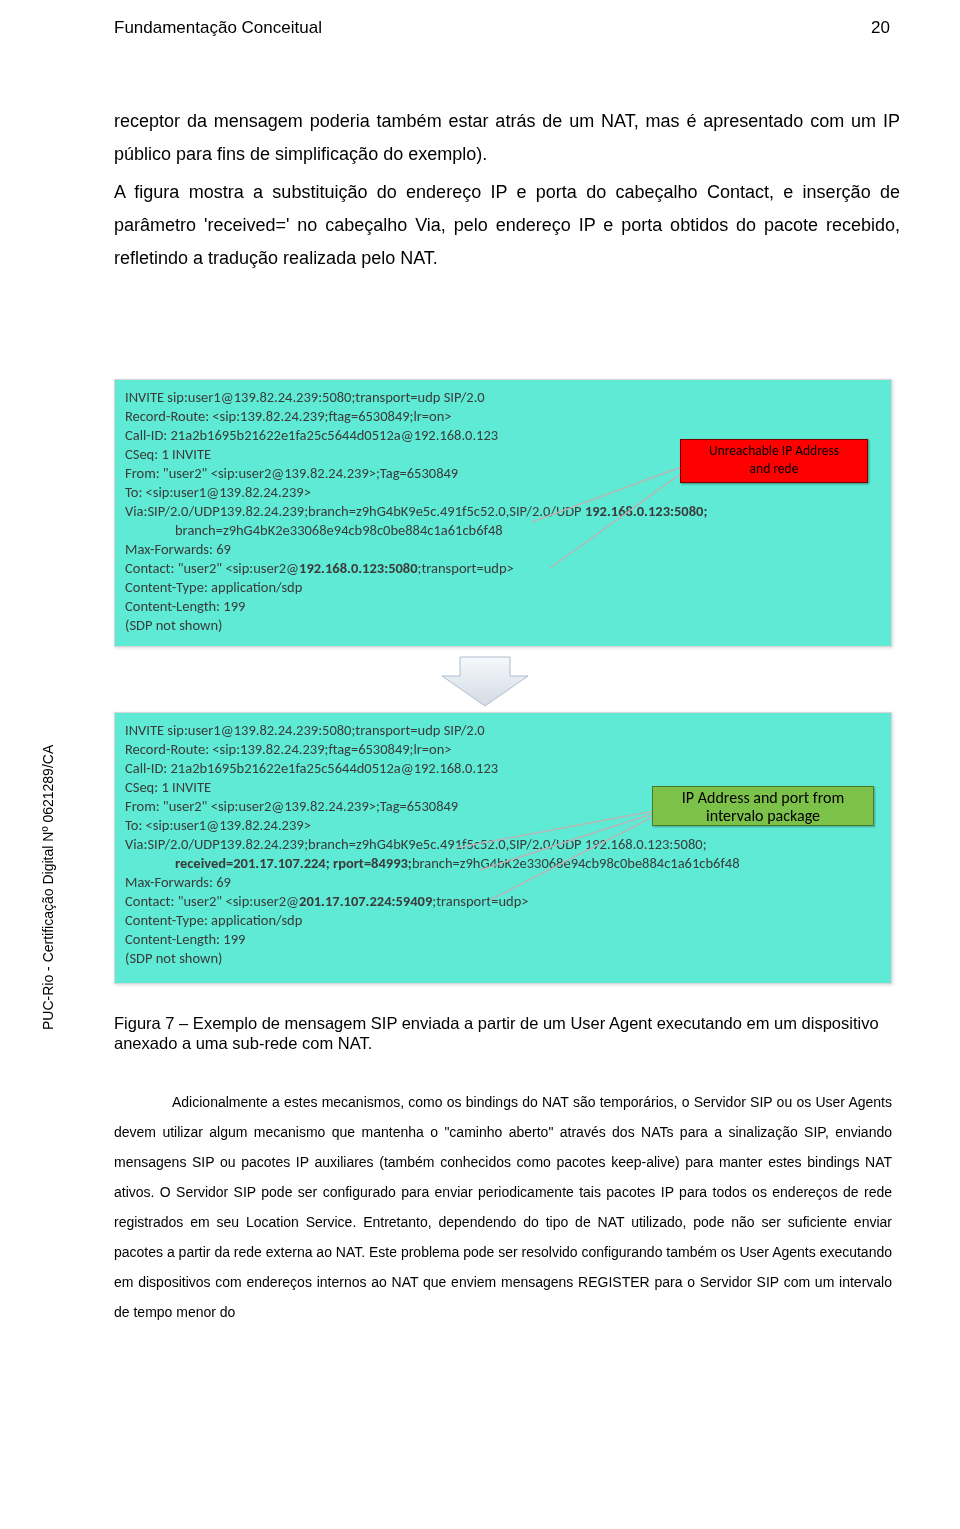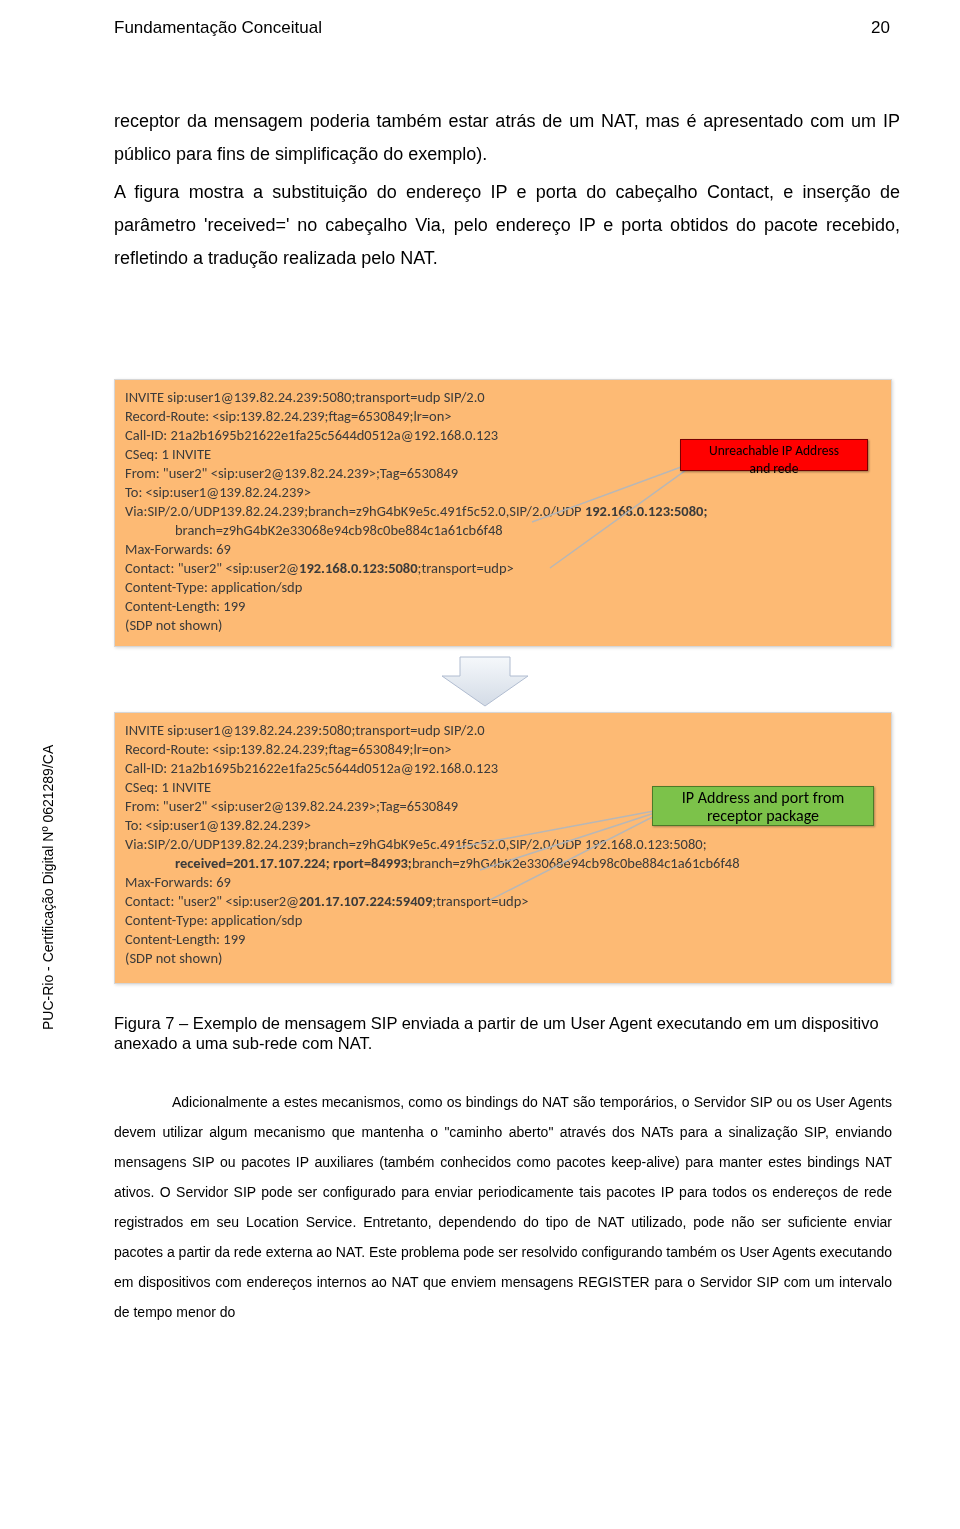--- a/index.html
+++ b/index.html
@@ -30,39 +30,39 @@
     font-size: 18px;
     line-height: 33px;
     color: #000;
   }
   .body-para-1 { top: 105px; text-align: justify; }
   .body-para-2 { top: 176px; text-align: justify; }
   .sip-box {
     position: absolute;
     left: 114px;
     right: 68px;
-    background: #fdba74;
+    background: #5eead4;
     border: 1px solid #d6d6d6;
     box-shadow: 1px 1px 3px rgba(0,0,0,0.15);
     font-family: "Calibri", "Segoe UI", Arial, sans-serif;
     font-size: 14.5px;
     color: #3b3b3b;
     line-height: 19px;
     padding: 8px 10px;
   }
   .sip-box-1 { top: 379px; height: 268px; }
   .sip-box-2 { top: 712px; height: 272px; }
   .sip-box .bold { font-weight: bold; }
   .sip-box .indent { padding-left: 50px; }
   .callout-red {
     position: absolute;
     top: 439px;
     right: 92px;
     width: 188px;
-    height: 32px;
+    height: 44px;
     background: #ff0000;
     border: 1px solid #7a0000;
     box-shadow: 1px 1px 2px rgba(0,0,0,0.4);
     color: #000;
     font-family: "Calibri", Arial, sans-serif;
     font-size: 13.5px;
     text-align: center;
     line-height: 18px;
     padding-top: 2px;
     z-index: 3;
@@ -194,21 +194,21 @@
   <div>
     <span>Contact: "user2" &lt;sip:user2@</span><span class="bold">201.17.107.224:59409</span><span>;transport=udp&gt;</span>
   </div>
   <div>Content-Type: application/sdp</div>
   <div>Content-Length: 199</div>
   <div>(SDP not shown)</div>
 </div>
 
 <div class="callout-green">
   <div>IP Address and port from</div>
-  <div>receptor package</div>
+  <div>intervalo package</div>
 </div>
 
 <svg class="pointer-line" style="left:450px; top:808px;" width="230" height="100">
   <line x1="220" y1="0" x2="5" y2="40" stroke="#b7b7b7" stroke-width="1.5"></line>
   <line x1="220" y1="0" x2="30" y2="62" stroke="#b7b7b7" stroke-width="1.5"></line>
   <line x1="220" y1="0" x2="40" y2="92" stroke="#b7b7b7" stroke-width="1.5"></line>
 </svg>
 
 <div class="figure-caption">Figura 7 – Exemplo de mensagem SIP enviada a partir de um User Agent executando em um dispositivo anexado a uma sub-rede com NAT.</div>
 

